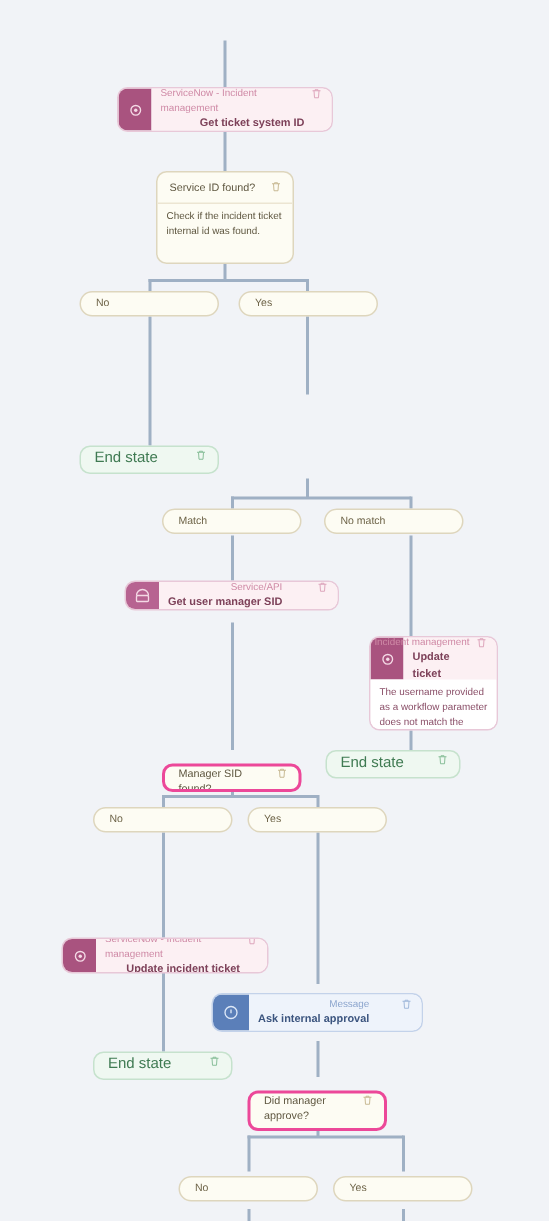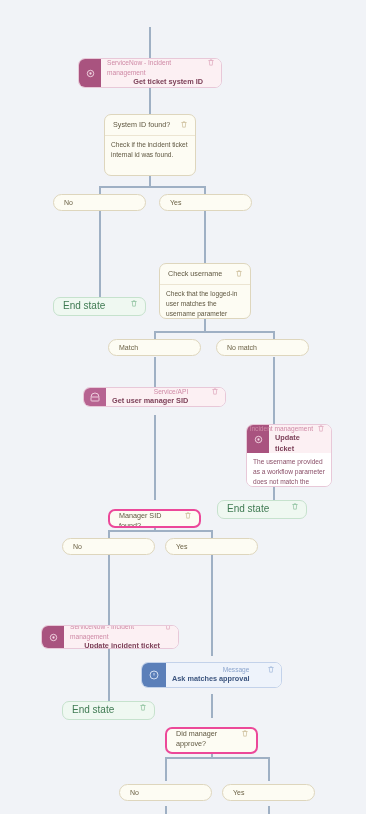--- a/index.html
+++ b/index.html
@@ -203,21 +203,21 @@
             <path d="M4 6h16M9 6V4h6v2M7 6l1 14h8l1-14"></path>
           </svg>
         </span>
       </div>
     </div>
   </div>
 
   <div class="node cond" style="left:104px; top:114px; width:92px; height:62px;">
     <div class="body">
       <div class="head">
-        <span class="title">System ID found?</span>
+        <span class="title">Service ID found?</span>
         <span class="trash">
           <svg width="8" height="9" viewBox="0 0 24 24" fill="none" stroke="#bfae83" stroke-width="2">
             <path d="M4 6h16M9 6V4h6v2M7 6l1 14h8l1-14"></path>
           </svg>
         </span>
       </div>
     </div>
     <div class="desc">Check if the incident ticket internal id was found.</div>
   </div>
 
@@ -234,33 +234,20 @@
         <span class="title">End state</span>
         <span class="trash">
           <svg width="8" height="9" viewBox="0 0 24 24" fill="none" stroke="#76b489" stroke-width="2">
             <path d="M4 6h16M9 6V4h6v2M7 6l1 14h8l1-14"></path>
           </svg>
         </span>
       </div>
     </div>
   </div>
 
-  <div class="node cond" style="left:159px; top:263px; width:92px; height:56px;">
-    <div class="body">
-      <div class="head">
-        <span class="title">Check username</span>
-        <span class="trash">
-          <svg width="8" height="9" viewBox="0 0 24 24" fill="none" stroke="#bfae83" stroke-width="2">
-            <path d="M4 6h16M9 6V4h6v2M7 6l1 14h8l1-14"></path>
-          </svg>
-        </span>
-      </div>
-    </div>
-    <div class="desc">Check that the logged-in user matches the username parameter</div>
-  </div>
 
   <div class="pill" style="left:108px; top:339px; width:93px; height:17px;">
     <span>Match</span>
   </div>
   <div class="pill" style="left:216px; top:339px; width:93px; height:17px;">
     <span>No match</span>
   </div>
 
   <div class="node api" style="left:83px; top:387px; width:143px; height:20px;">
     <div class="icon">
@@ -366,21 +353,21 @@
     <div class="icon" style="width:24px;">
       <svg width="12" height="12" viewBox="0 0 24 24" fill="none" stroke="#dce7f7" stroke-width="1.8">
         <circle cx="12" cy="12" r="8"></circle>
           <path d="M12 8v5M12 16h.01"></path>
       </svg>
     </div>
     <div class="body">
       <div class="head">
         <div class="titles">
           <span class="subtitle">Message</span>
-          <span class="title">Ask matches approval</span>
+          <span class="title">Ask internal approval</span>
         </div>
         <span class="trash">
           <svg width="8" height="9" viewBox="0 0 24 24" fill="none" stroke="#93aed4" stroke-width="2">
             <path d="M4 6h16M9 6V4h6v2M7 6l1 14h8l1-14"></path>
           </svg>
         </span>
       </div>
     </div>
   </div>
 

